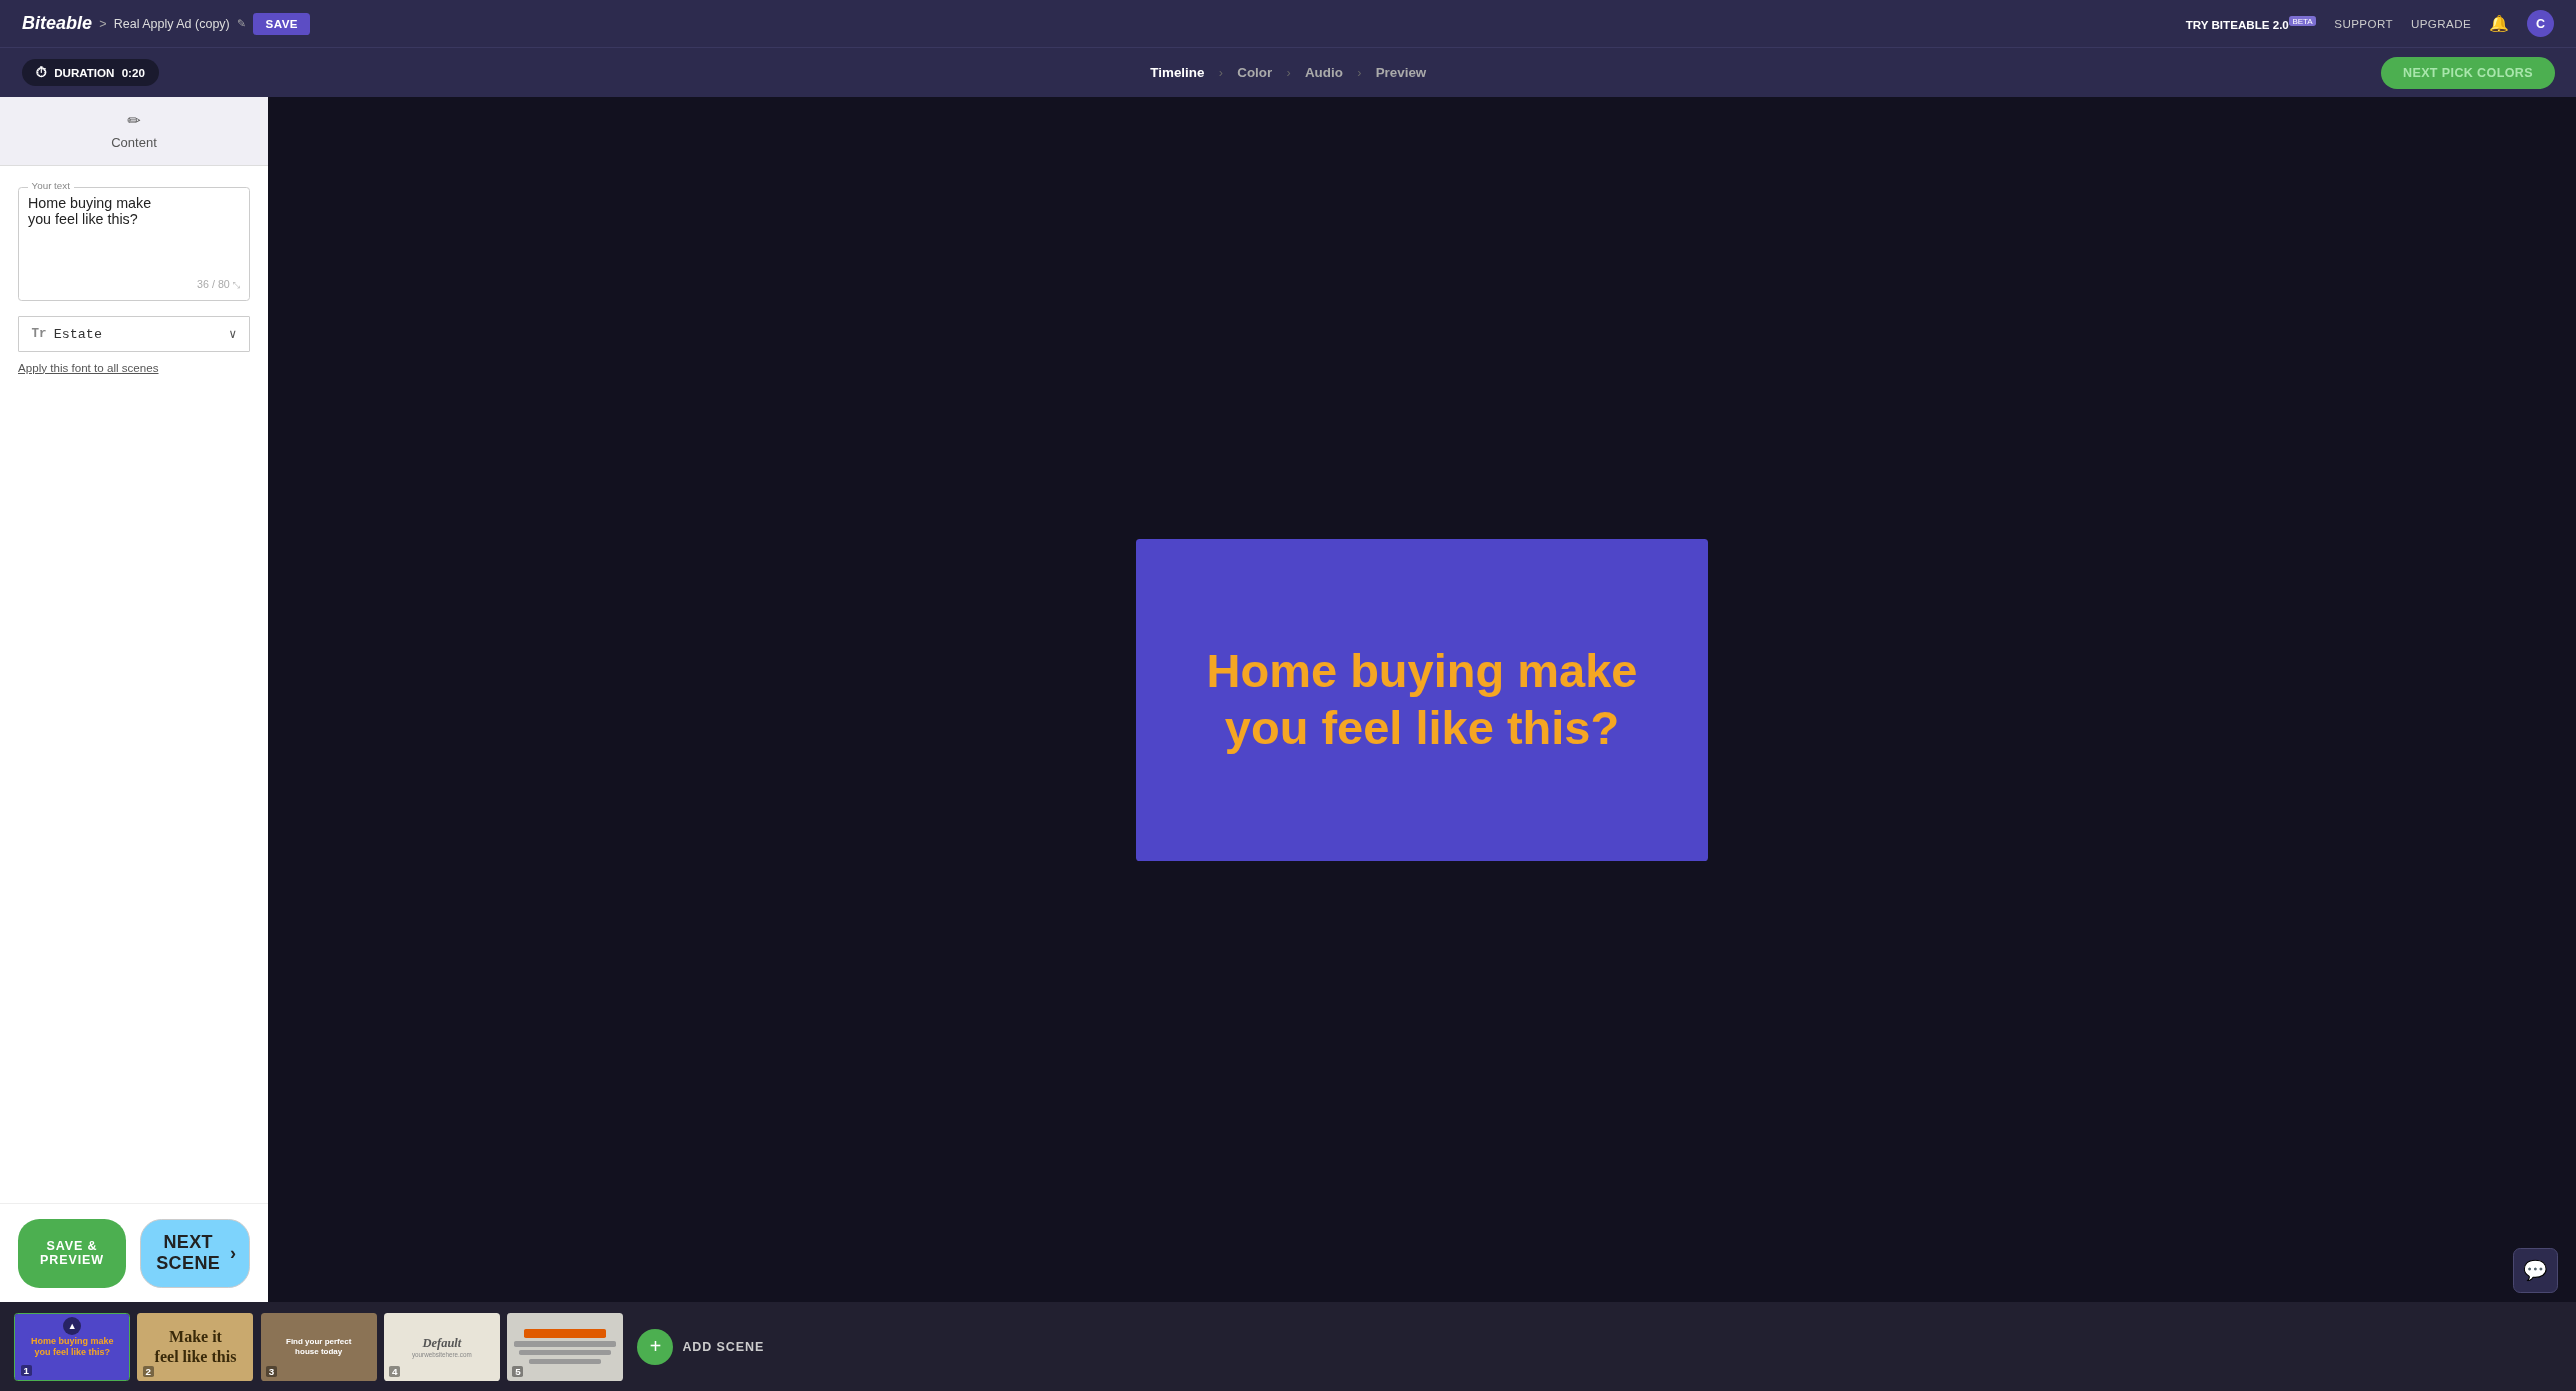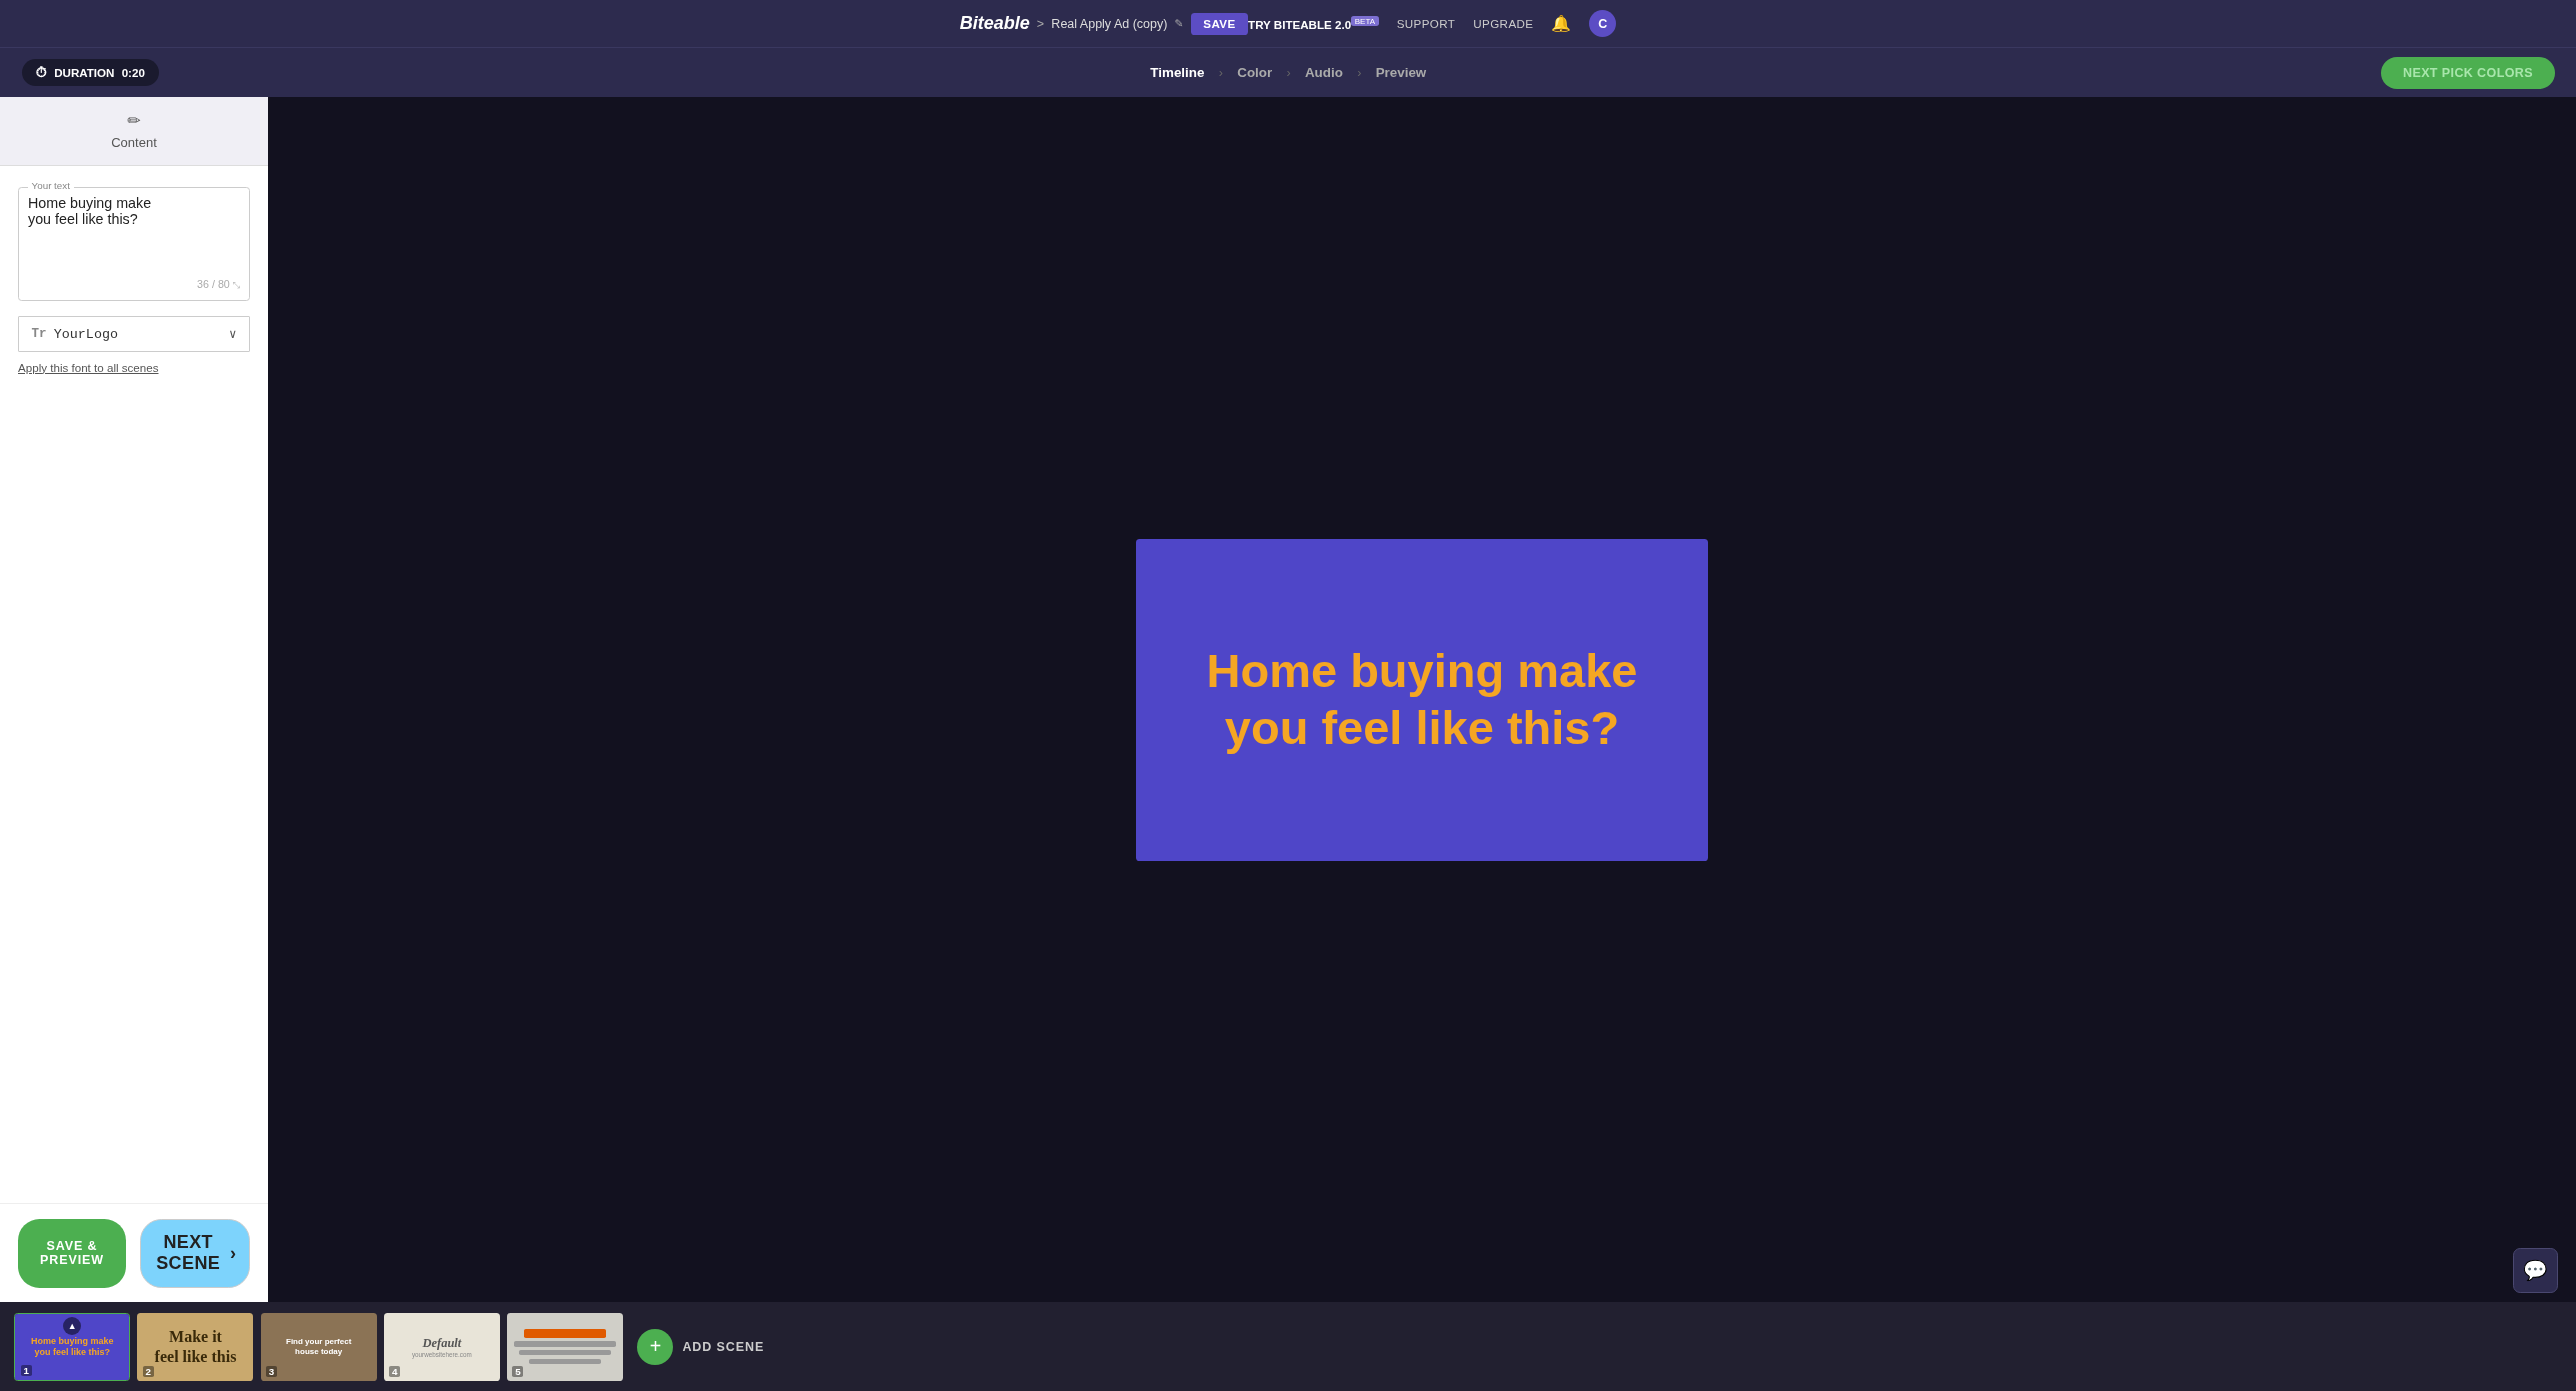--- a/index.html
+++ b/index.html
@@ -5,21 +5,21 @@
     * { box-sizing: border-box; margin: 0; padding: 0; }
     body { font-family: -apple-system, BlinkMacSystemFont, 'Segoe UI', sans-serif; background: #1a1a2e; color: #fff; height: 100vh; overflow: hidden; display: flex; flex-direction: column; }
 
     
     .top-nav {
       background: #2d2b4e;
       height: 47px;
       display: flex;
       align-items: center;
       padding: 0 22px;
-      justify-content: center;
+      justify-content: space-between;
       flex-shrink: 0;
     }
     .top-nav-left { display: flex; align-items: center; gap: 7.2px; }
     .logo { font-weight: 900; font-size: 18px; color: #fff; font-style: italic; }
     .breadcrumb-sep { color: #aaa; font-size: 12.5px; }
     .project-name { color: #ddd; font-size: 12.5px; }
     .edit-icon { color: #aaa; font-size: 10.7px; cursor: pointer; }
     .save-btn {
       background: #5c4dc4;
       color: #fff;
@@ -384,21 +384,21 @@
         <textarea class="text-area" style="">Home buying make
 you feel like this?</textarea>
         <div class="char-count">
           <span>36</span> / <span>80</span>
           <span class="resize-icon">⤡</span>
         </div>
       </div>
       <div class="font-select-wrapper">
         <div class="font-select-left">
           <span class="font-icon">Tr</span>
-          <span class="font-name">YourLogo</span>
+          <span class="font-name">Estate</span>
         </div>
         <span class="chevron">∨</span>
       </div>
       <a class="apply-font-link">Apply this font to all scenes</a>
     </div>
     <div class="panel-footer">
       <button class="save-preview-btn">SAVE &amp; PREVIEW</button>
       <button class="next-scene-btn">
         <span>NEXT SCENE</span>
         <span>›</span>

